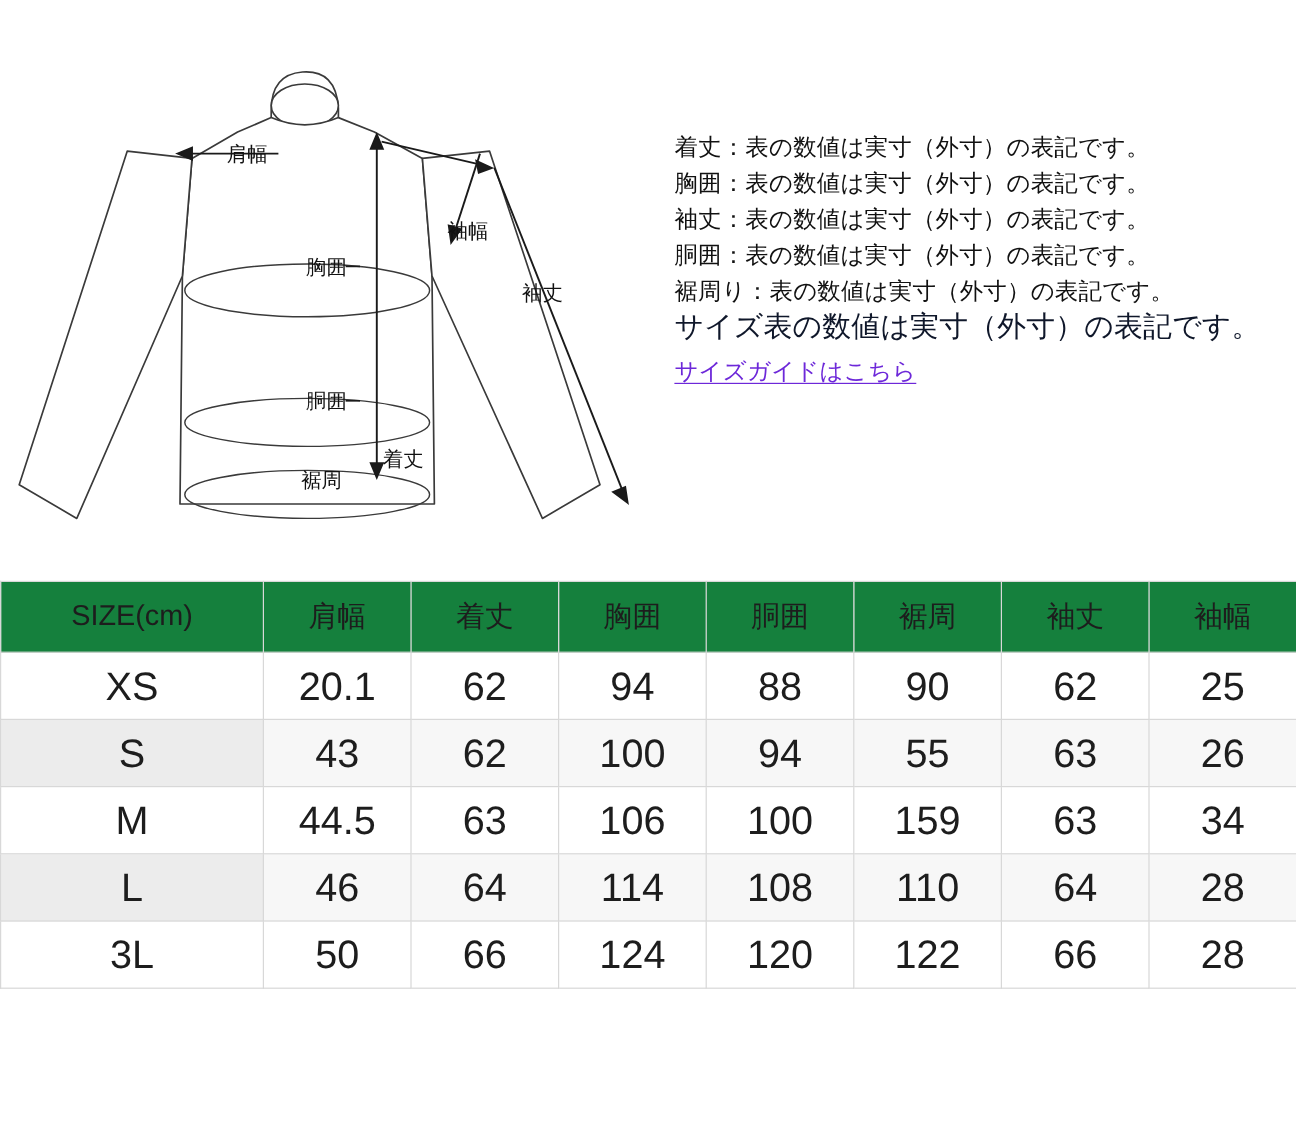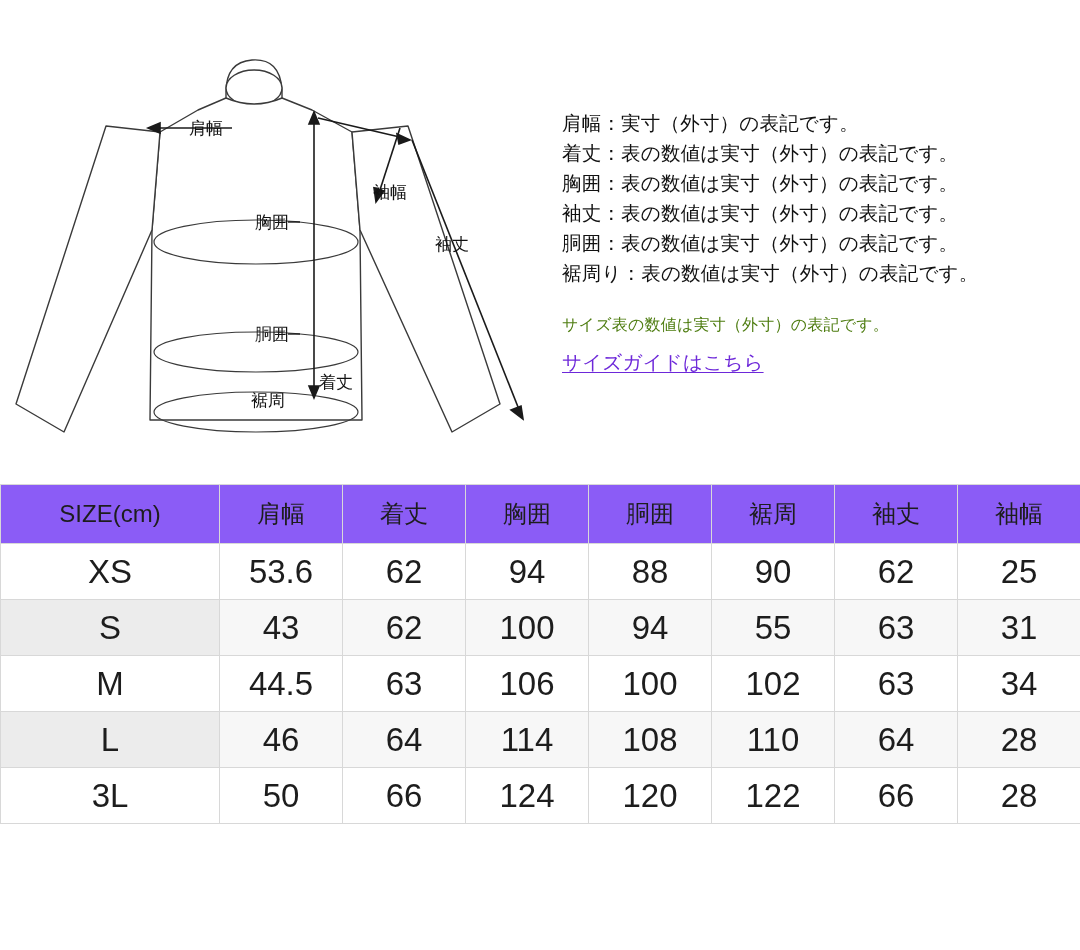--- a/index.html
+++ b/index.html
@@ -51,24 +51,23 @@
     width: 500px;
   }
   .note-line {
     font-size: 19.5px;
     line-height: 30px;
     color: #111;
     white-space: nowrap;
     letter-spacing: 0.2px;
   }
   #note-summary {
-    margin-top: 22px;
-    font-size: 16px;
+    font-size: 24px;
     line-height: 30px;
-    color: #4d7c0f;
+    color: #0f172a;
     white-space: nowrap;
     letter-spacing: 0.2px;
   }
   #size-guide-link {
     display: inline-block;
     margin-top: 8px;
     font-size: 19.5px;
     line-height: 28px;
     color: #6d28d9;
     text-decoration: underline;
@@ -92,21 +91,21 @@
   #size-table th, #size-table td {
     border: 1px solid #d8d8d8;
     text-align: center;
     font-weight: normal;
     font-size: 33px;
     color: #1d1d1d;
     height: 55px;
     padding: 0;
   }
   #size-table thead th {
-    background: #8b5cf6;
+    background: #15803d;
     font-size: 24px;
     height: 58px;
   }
   #size-table thead th.head-label {
     font-size: 24px;
   }
   #size-table tbody tr:nth-child(odd) td {
     background: #ffffff;
   }
   #size-table tbody tr:nth-child(even) td {
@@ -187,21 +186,20 @@
         </g>
 
         <g stroke="#1a1a1a" stroke-width="1.4">
           <line x1="288" y1="222" x2="300" y2="222"></line>
           <line x1="288" y1="334" x2="300" y2="334"></line>
         </g>
       </svg>
     </div>
 
     <div id="notes">
-      <div class="note-line">肩幅：実寸（外寸）の表記です。</div>
       <div class="note-line">着丈：表の数値は実寸（外寸）の表記です。</div>
       <div class="note-line">胸囲：表の数値は実寸（外寸）の表記です。</div>
       <div class="note-line">袖丈：表の数値は実寸（外寸）の表記です。</div>
       <div class="note-line">胴囲：表の数値は実寸（外寸）の表記です。</div>
       <div class="note-line">裾周り：表の数値は実寸（外寸）の表記です。</div>
       <div id="note-summary">サイズ表の数値は実寸（外寸）の表記です。</div>
       <a id="size-guide-link" href="#">サイズガイドはこちら</a>
     </div>
   </div>
 
@@ -224,45 +222,45 @@
         <th>胸囲</th>
         <th>胴囲</th>
         <th>裾周</th>
         <th>袖丈</th>
         <th>袖幅</th>
       </tr>
     </thead>
     <tbody>
       <tr>
         <td class="row-label">XS</td>
-        <td>53.6</td>
+        <td>20.1</td>
         <td>62</td>
         <td>94</td>
         <td>88</td>
         <td>90</td>
         <td>62</td>
         <td>25</td>
       </tr>
       <tr>
         <td class="row-label">S</td>
         <td>43</td>
         <td>62</td>
         <td>100</td>
         <td>94</td>
         <td>55</td>
         <td>63</td>
-        <td>31</td>
+        <td>26</td>
       </tr>
       <tr>
         <td class="row-label">M</td>
         <td>44.5</td>
         <td>63</td>
         <td>106</td>
         <td>100</td>
-        <td>102</td>
+        <td>159</td>
         <td>63</td>
         <td>34</td>
       </tr>
       <tr>
         <td class="row-label">L</td>
         <td>46</td>
         <td>64</td>
         <td>114</td>
         <td>108</td>
         <td>110</td>

